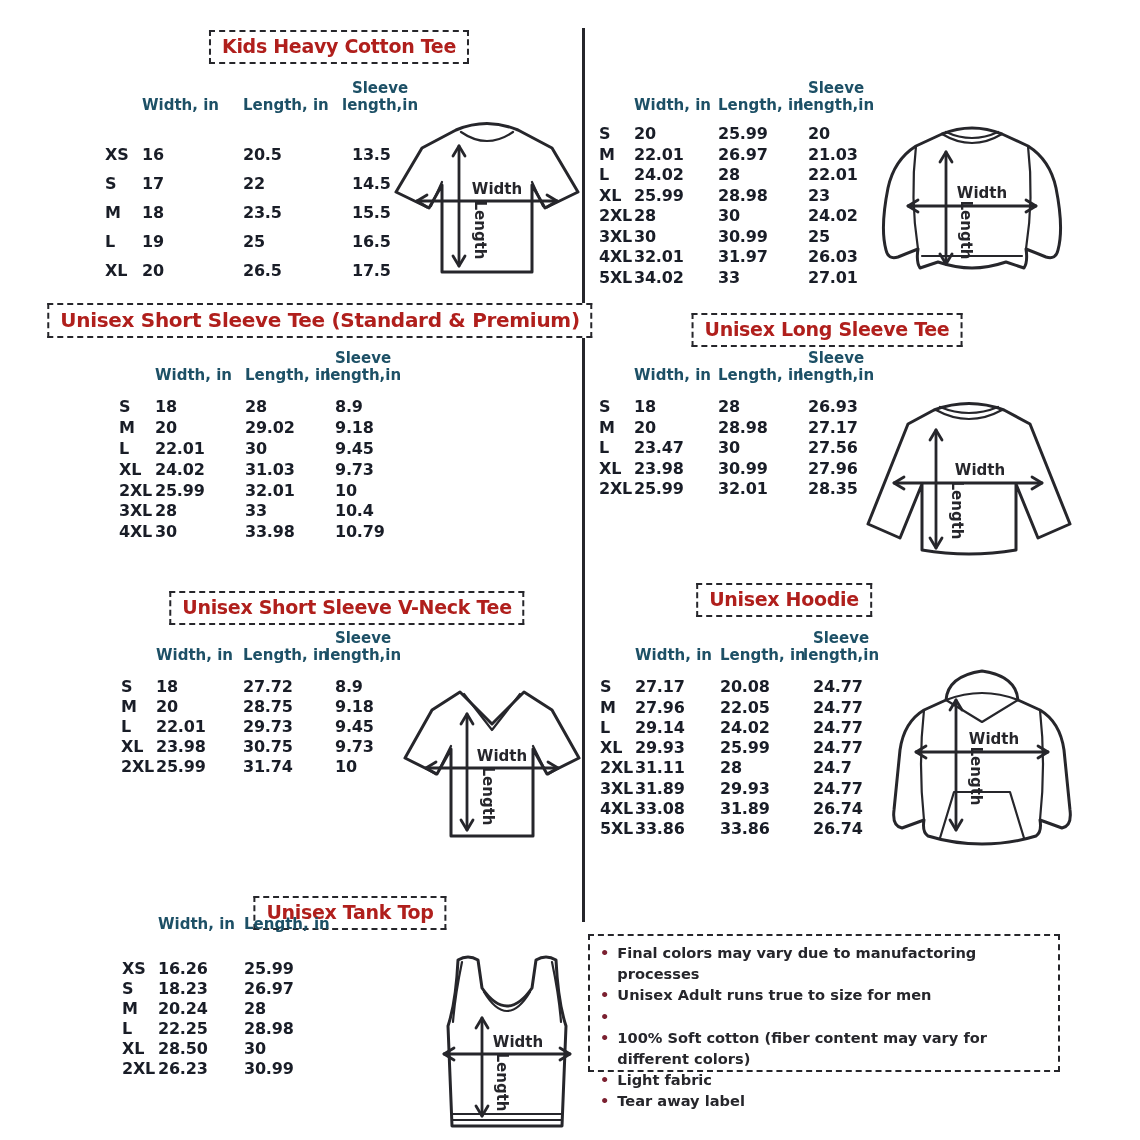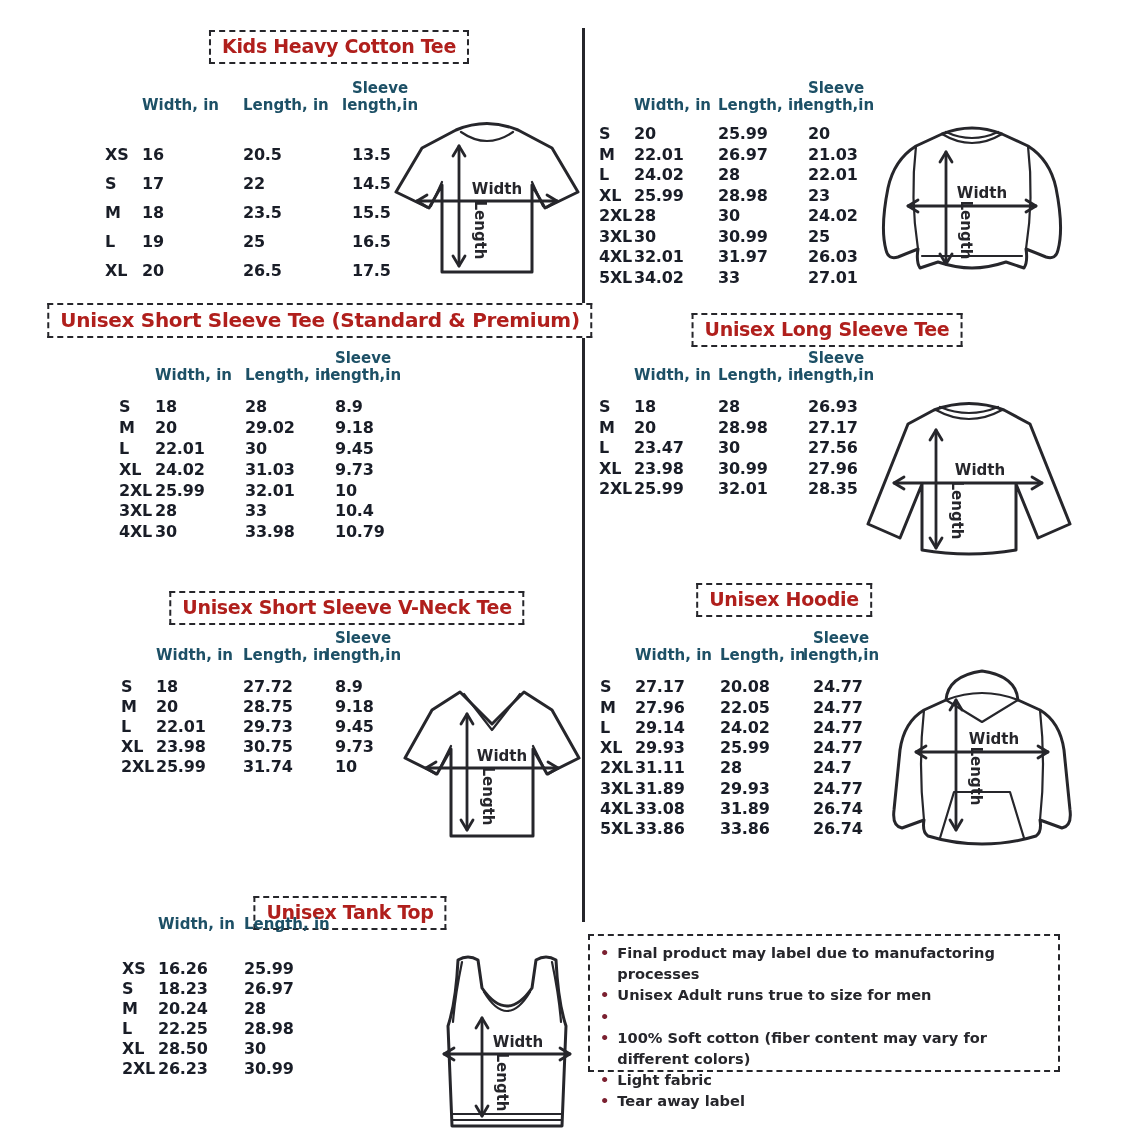--- a/index.html
+++ b/index.html
@@ -414,21 +414,21 @@
         <path class="a" d="M56,80 L62,70 L68,80"></path>
         <path class="a" d="M56,158 L62,168 L68,158"></path>
     </g>
     <text class="lab" x="98" y="99" text-anchor="middle">Width</text>
     <text class="lab" text-anchor="middle" transform="translate(77,134) rotate(90)">Length</text>
   </svg>
 
   <div class="notes">
       <div class="note">
         <span class="bullet">•</span>
-        <span>Final product may label due to manufactoring processes</span>
+        <span>Final colors may vary due to manufactoring processes</span>
       </div>
       <div class="note">
         <span class="bullet">•</span>
         <span>Unisex Adult runs true to size for men</span>
       </div>
       <div class="note">
         <span class="bullet">•</span>
       </div>
       <div class="note">
         <span class="bullet">•</span>

